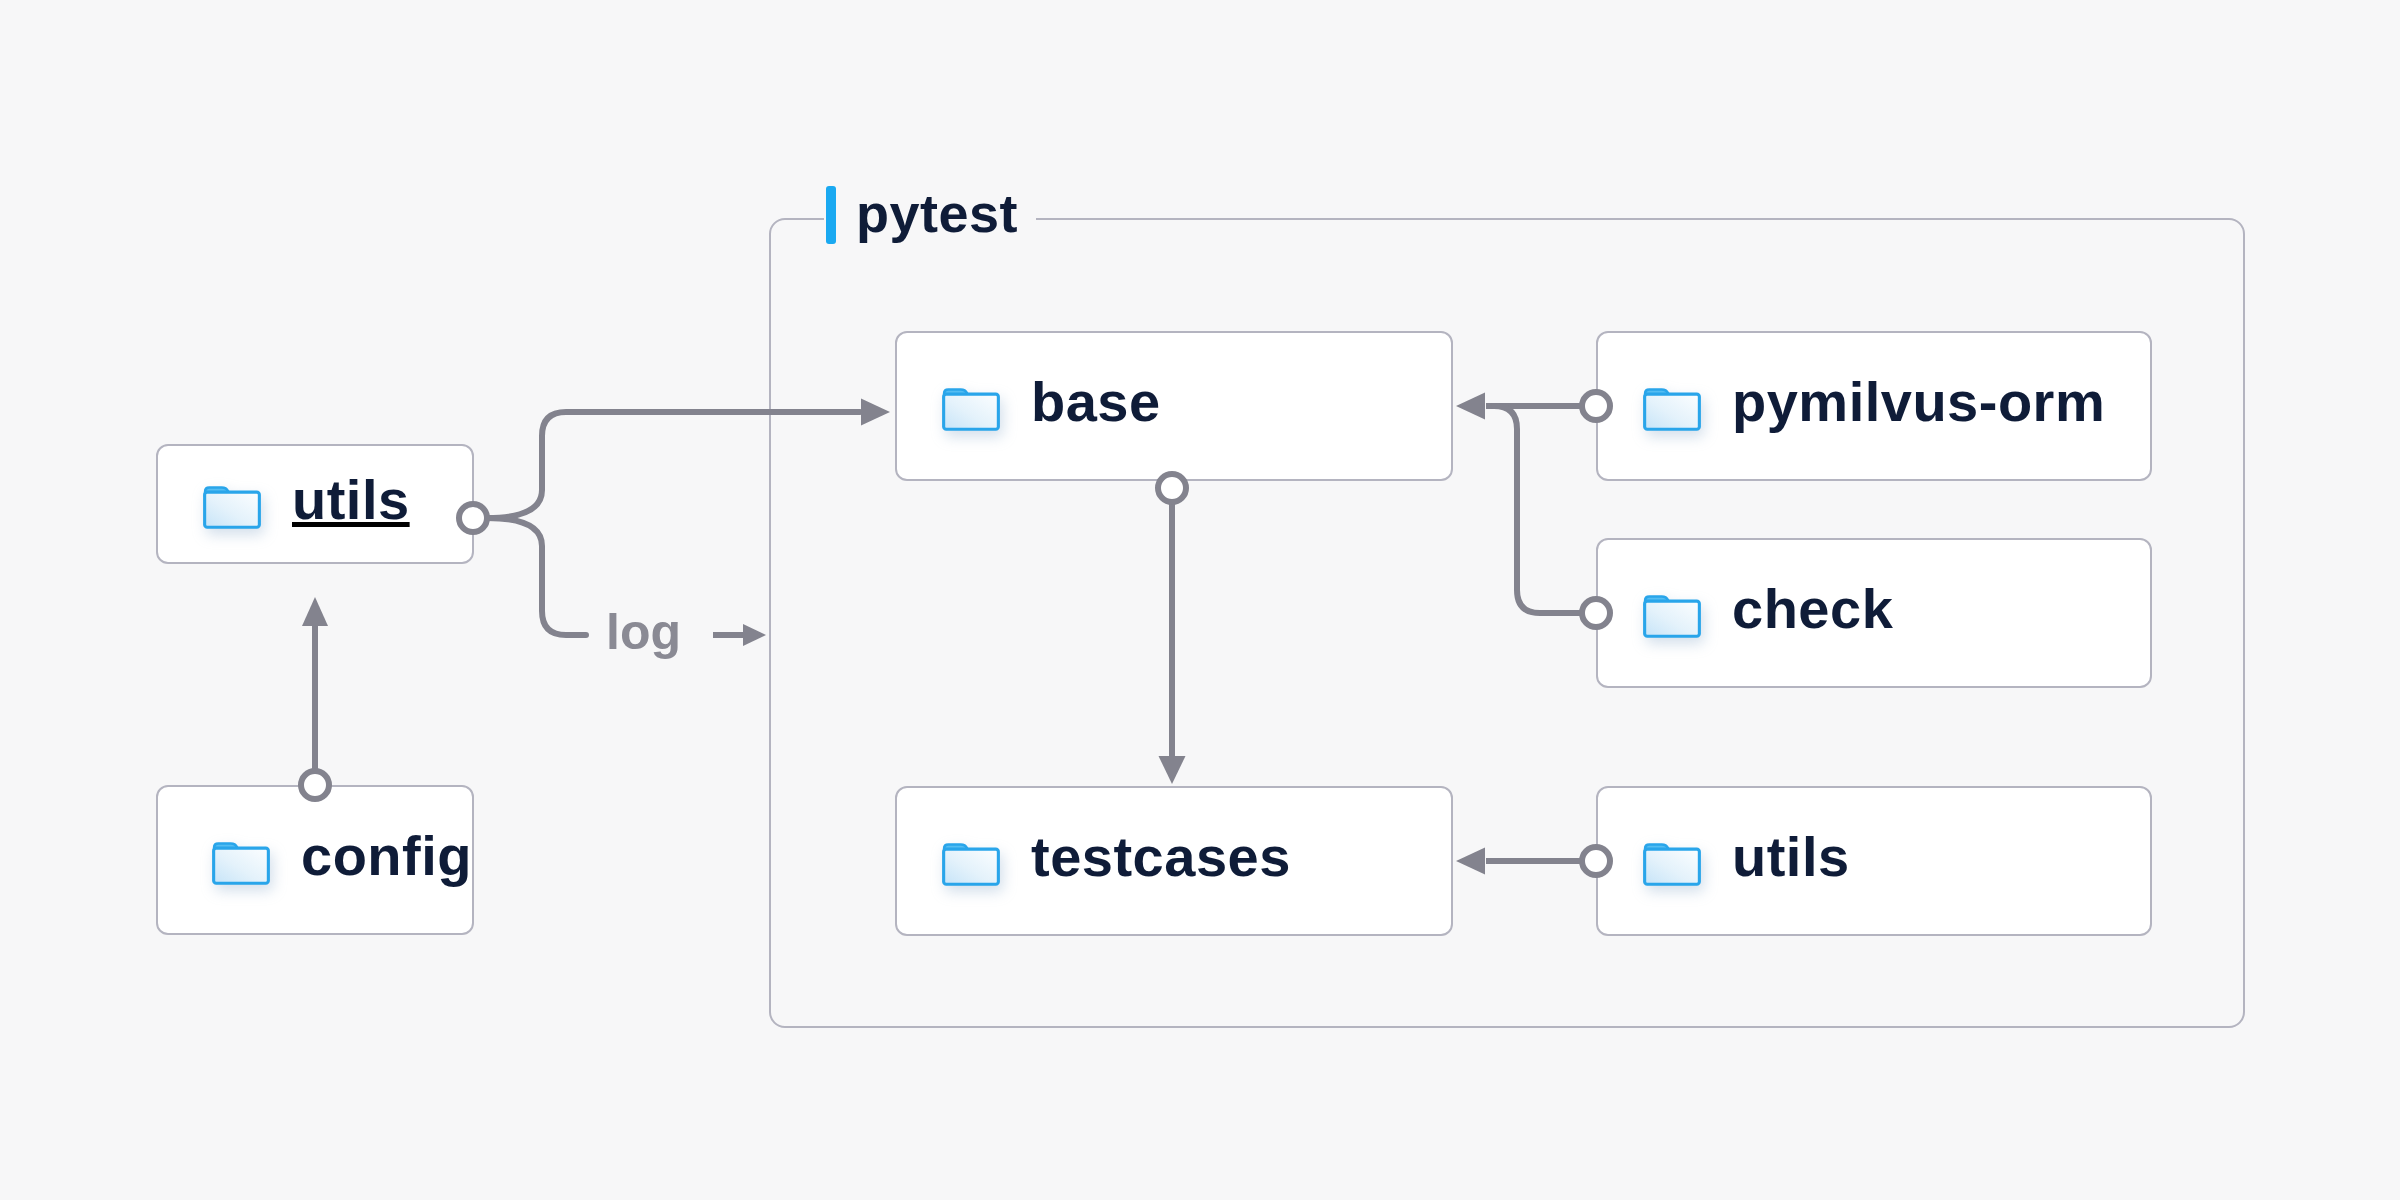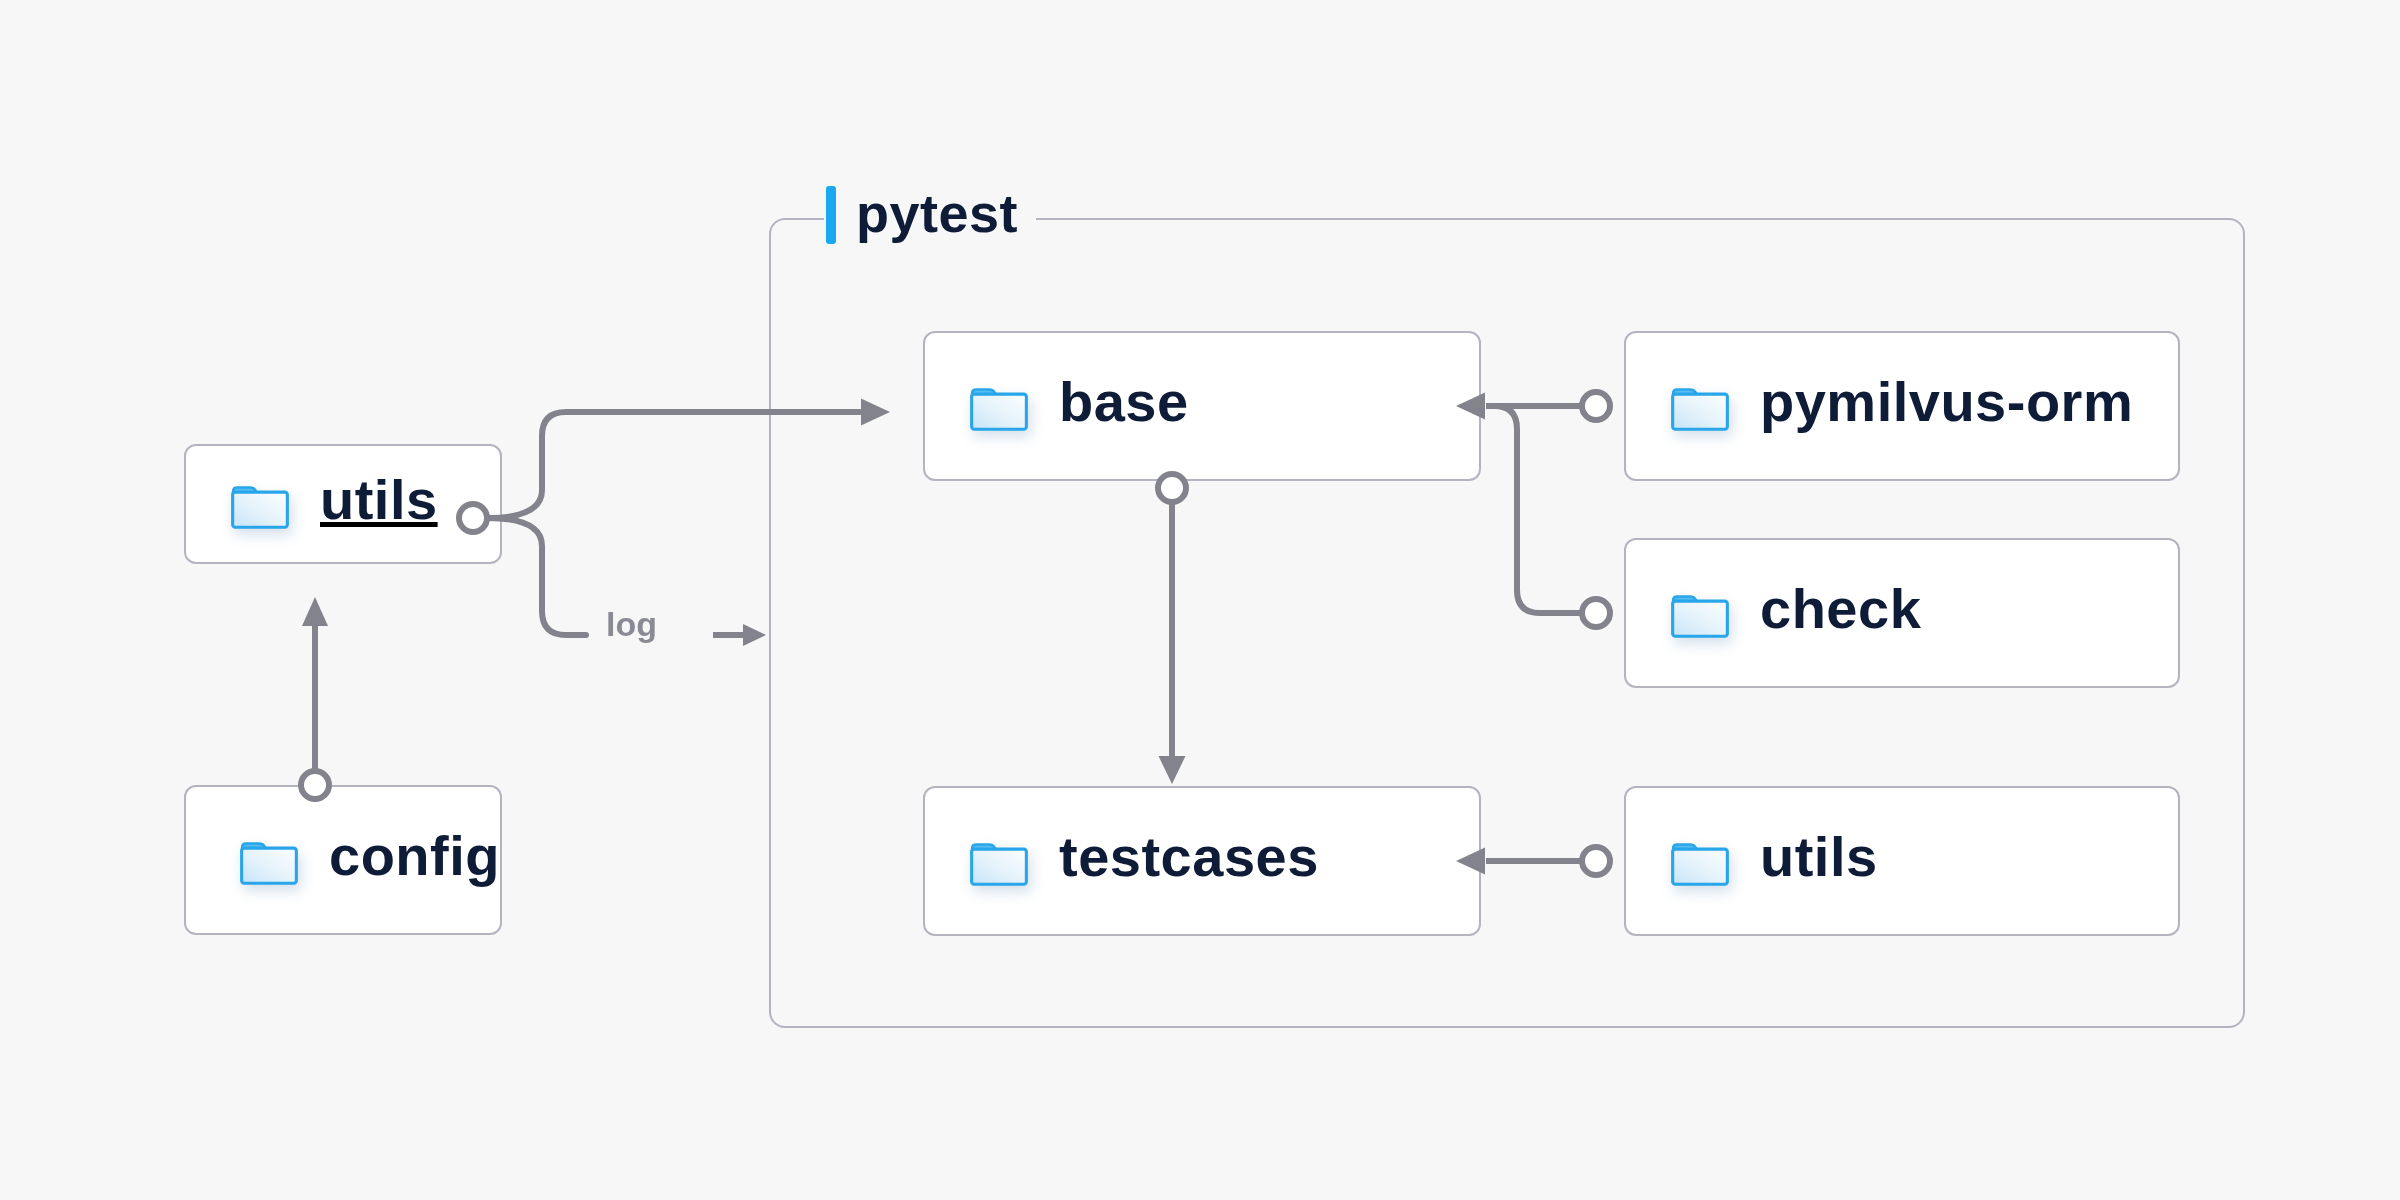--- a/index.html
+++ b/index.html
@@ -58,21 +58,20 @@
     position: absolute;
     background: #ffffff;
     border: 2px solid #b4b4c0;
     border-radius: 12px;
     box-sizing: border-box;
     display: flex;
     align-items: center;
     padding-left: 42px;
     gap: 28px;
     z-index: 4;
-    margin-left: 28px;
   }
   .node .label {
     font-size: 56px;
     font-weight: 700;
     color: #0f1c38;
     letter-spacing: 0.5px;
     line-height: 1;
     padding-bottom: 8px;
     white-space: nowrap;
   }
@@ -108,21 +107,21 @@
   .edge-port {
     fill: #ffffff;
     stroke: #83838e;
     stroke-width: 6;
   }
   
   .log-label {
     position: absolute;
     left: 606px;
     top: 607px;
-    font-size: 34px;
+    font-size: 50px;
     font-weight: 600;
     color: #8a8a94;
     line-height: 1;
     z-index: 5;
   }
   .hidden-defs {
     position: absolute;
     width: 0; height: 0;
     overflow: hidden;
   }

